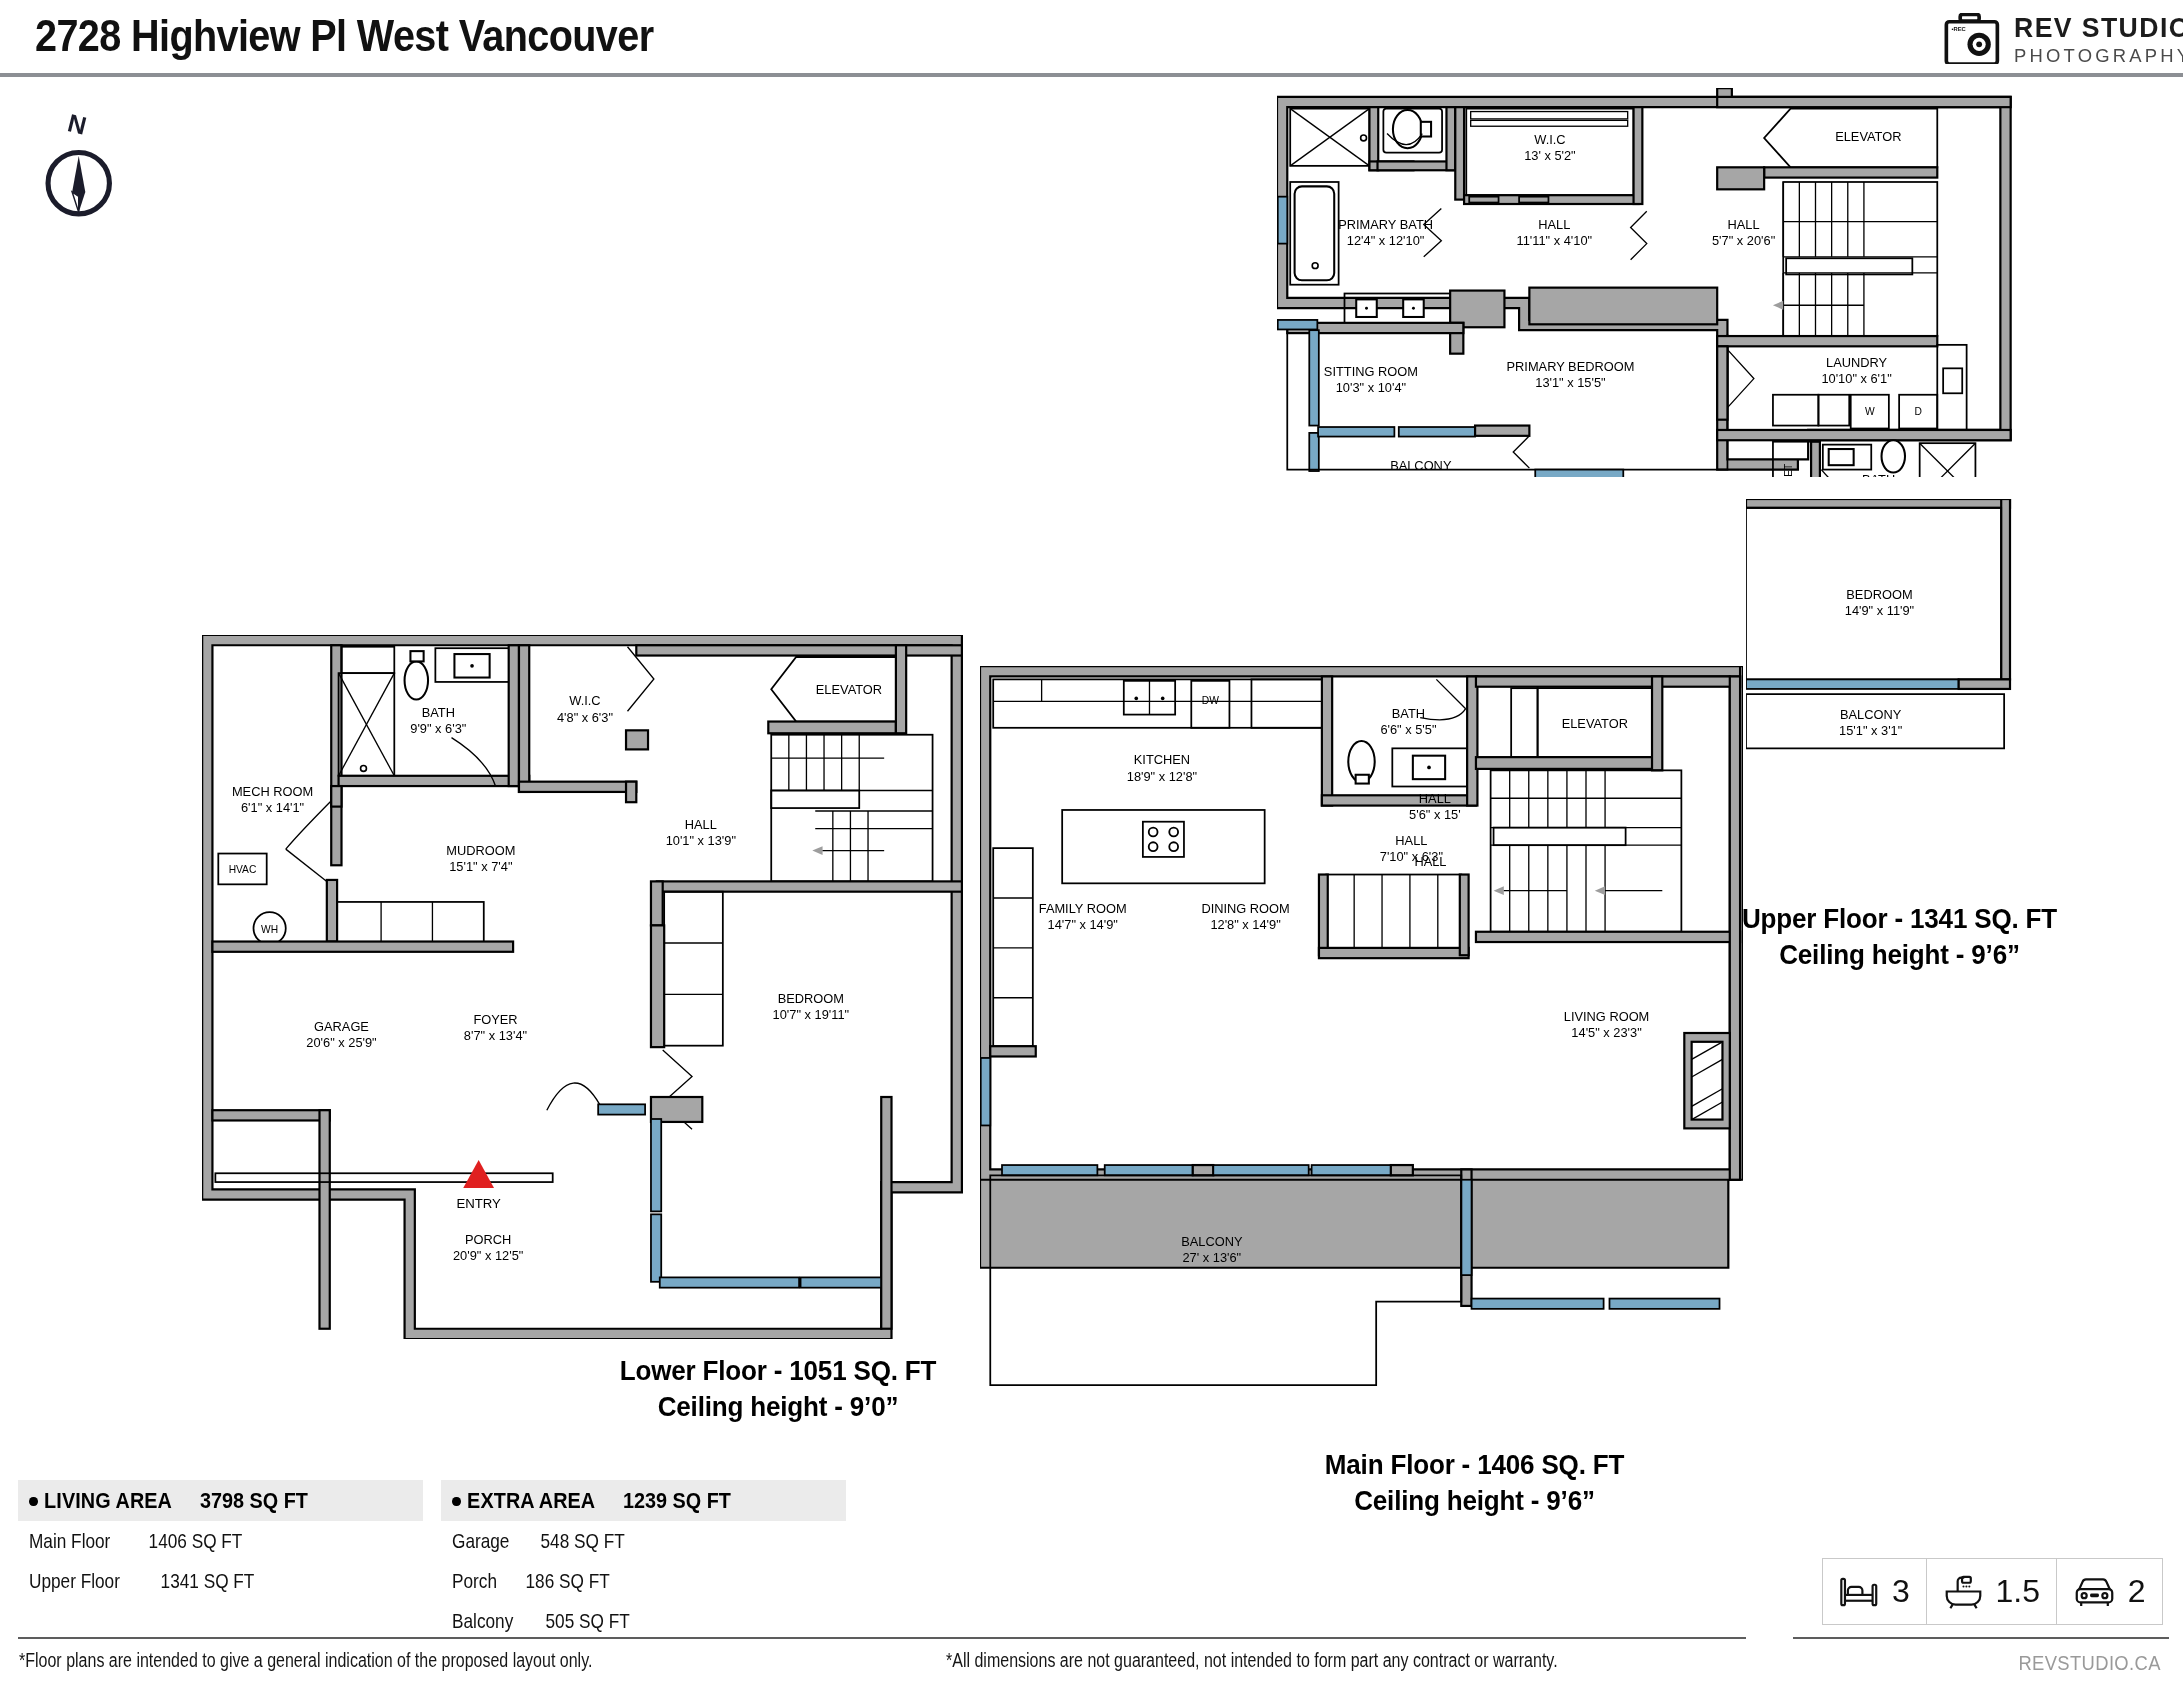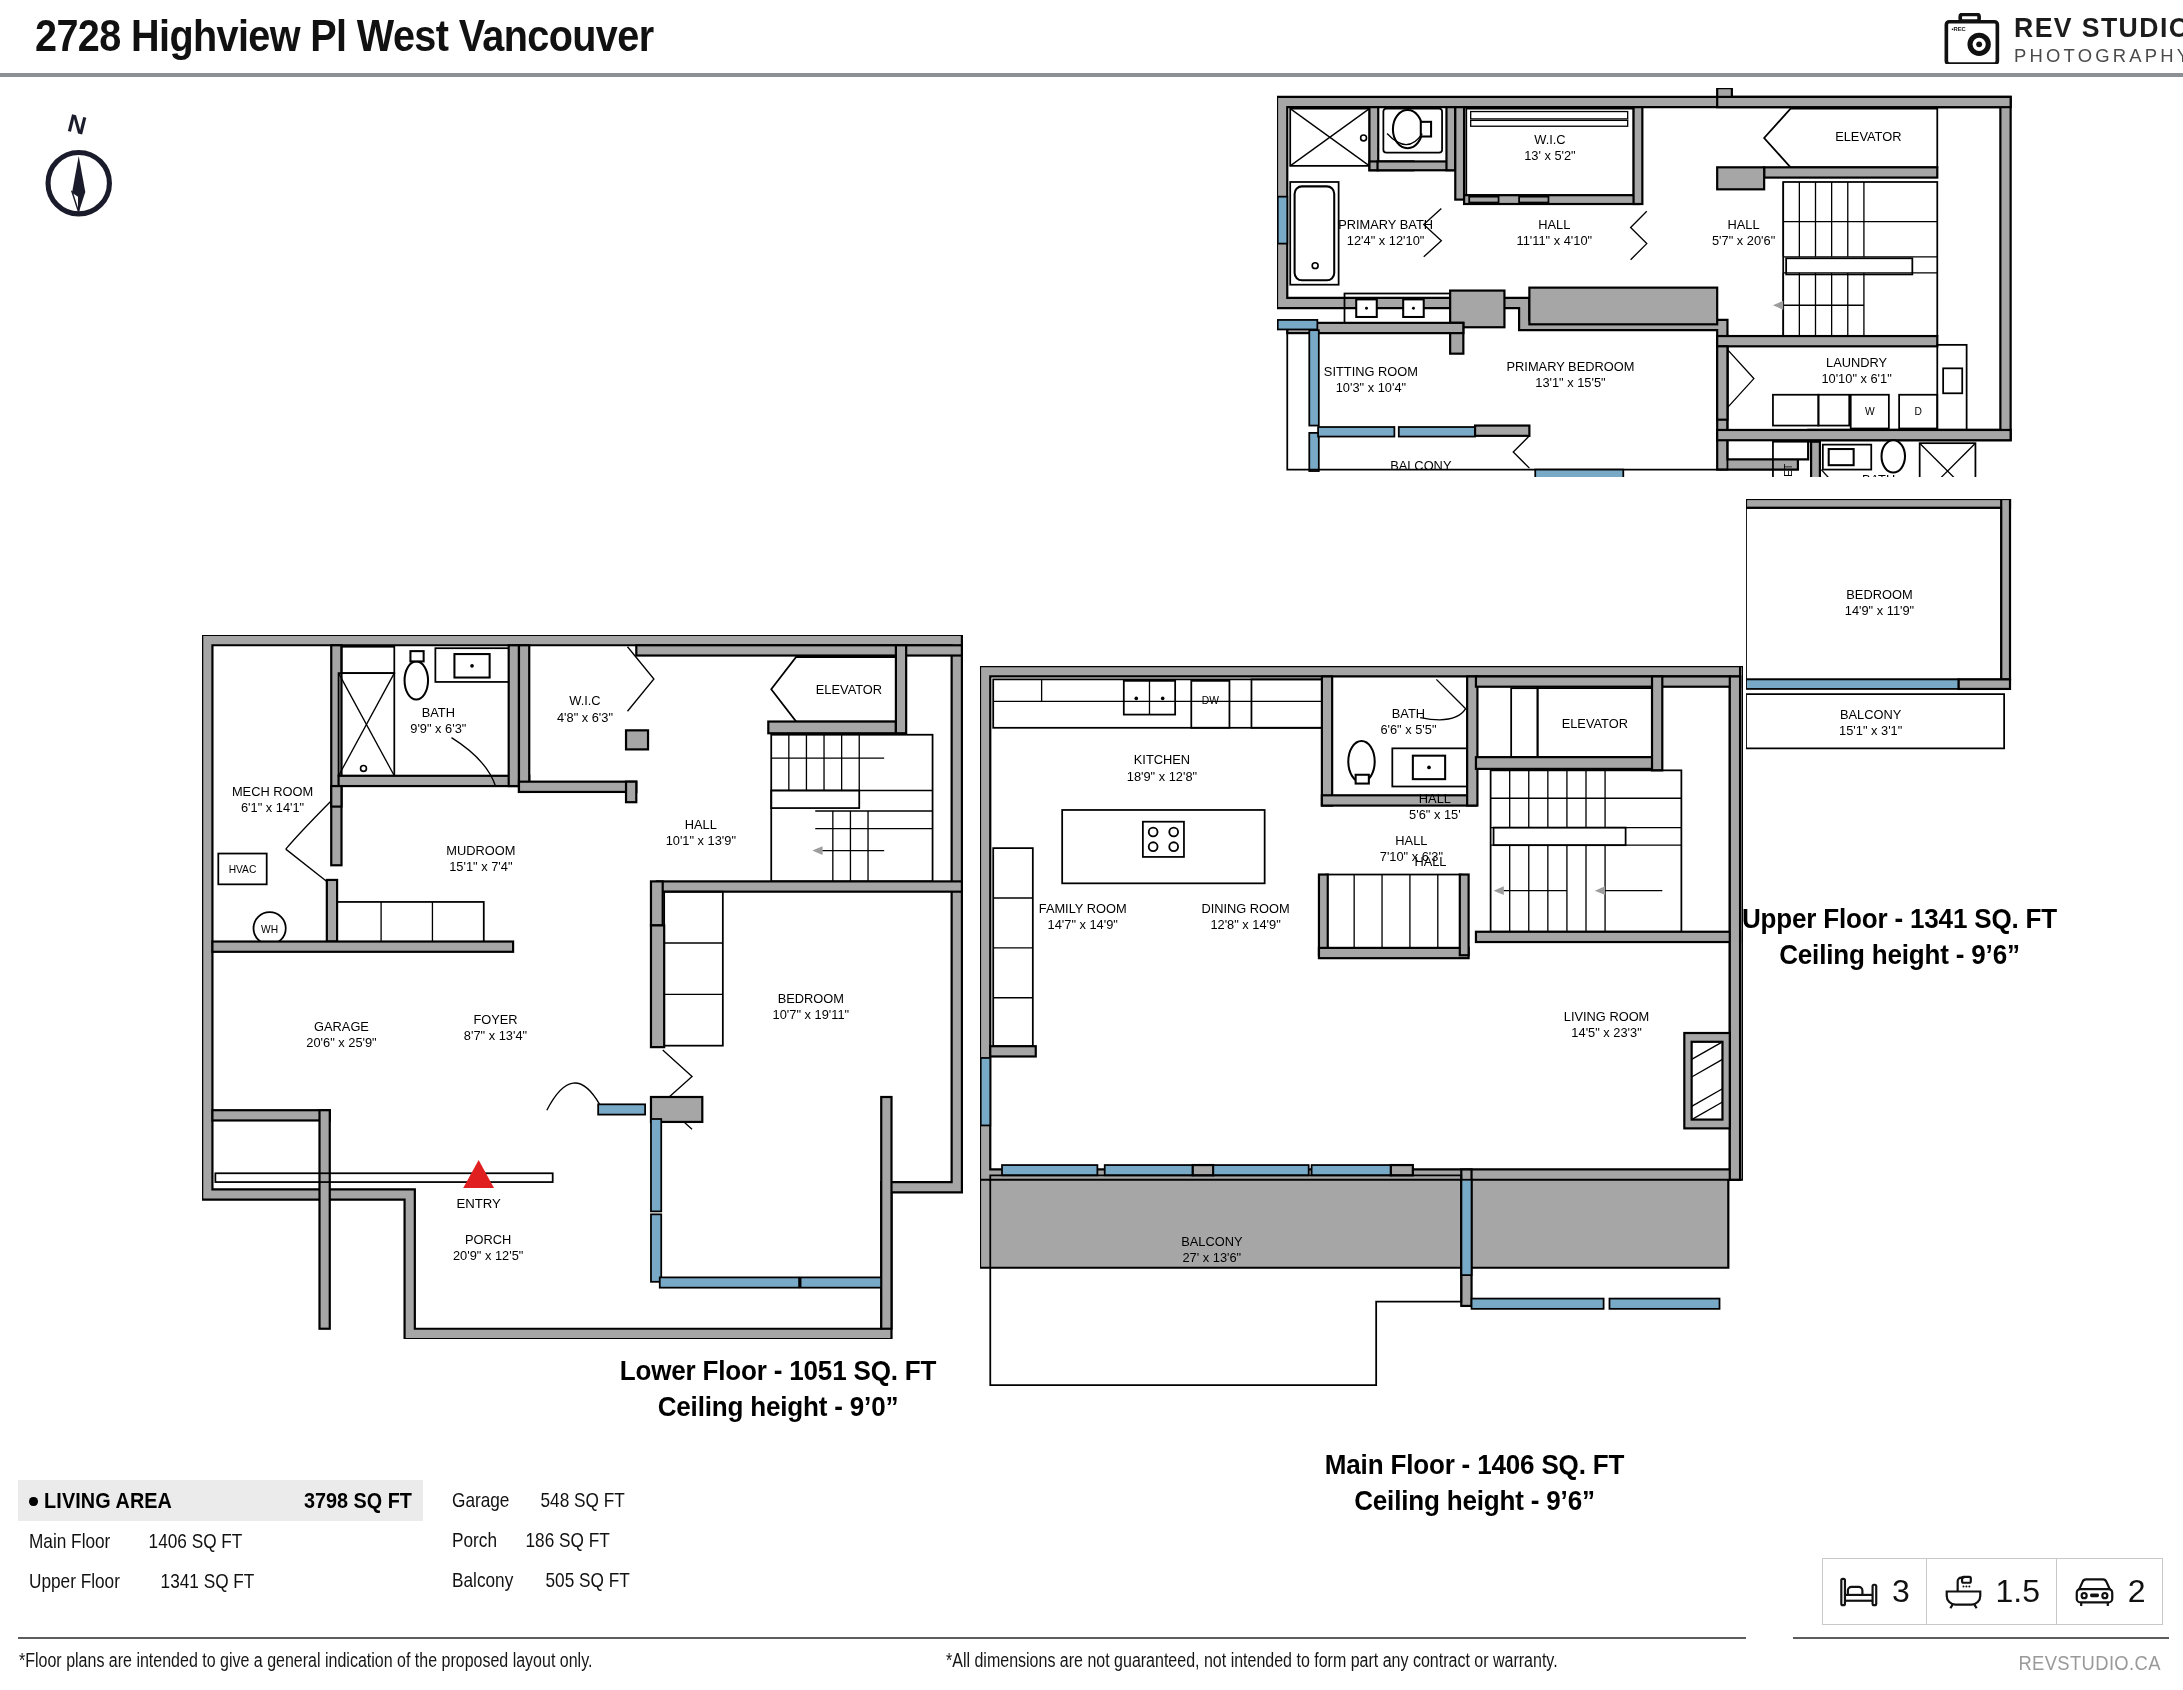--- a/index.html
+++ b/index.html
@@ -55,21 +55,21 @@
     white-space: nowrap;
   }
 
   
   #summary { position: absolute; left: 17.6px; top: 1480px; width: 828px; height: 147px; }
   .sum-col { position: absolute; top: 0; width: 405px; }
   .sum-col.left  { left: 0; }
   .sum-col.right { left: 423px; }
   .sum-head {
     height: 41px; background: #ebebeb; display: flex; align-items: center;
-    padding: 0 10.3px 0 11.7px; justify-content: space-between;
+    padding: 0 10.3px 0 11.7px; justify-content: flex-start;
   }
   .sum-head .lbl {
     font-size: 22px; font-weight: bold; letter-spacing: 0.1px;
     transform: scaleX(0.9); transform-origin: left center; white-space: nowrap;
   }
   .sum-head .val {
     font-size: 22px; font-weight: bold;
     transform: scaleX(0.9); transform-origin: right center; white-space: nowrap;
   }
   .bullet {
@@ -595,20 +595,24 @@
         <div class="lbl">Main Floor</div>
         <div class="val">1406 SQ FT</div>
       </div>
       <div class="sum-row">
         <div class="lbl">Upper Floor</div>
         <div class="val">1341 SQ FT</div>
       </div>
     </div>
 
     <div class="sum-col right">
+      <div class="sum-head">
+        <div class="lbl"><span class="bullet"></span><span>EXTRA AREA</span></div>
+        <div class="val">1239 SQ FT</div>
+      </div>
       <div class="sum-row">
         <div class="lbl">Garage</div>
         <div class="val">548 SQ FT</div>
       </div>
       <div class="sum-row">
         <div class="lbl">Porch</div>
         <div class="val">186 SQ FT</div>
       </div>
       <div class="sum-row">
         <div class="lbl">Balcony</div>

